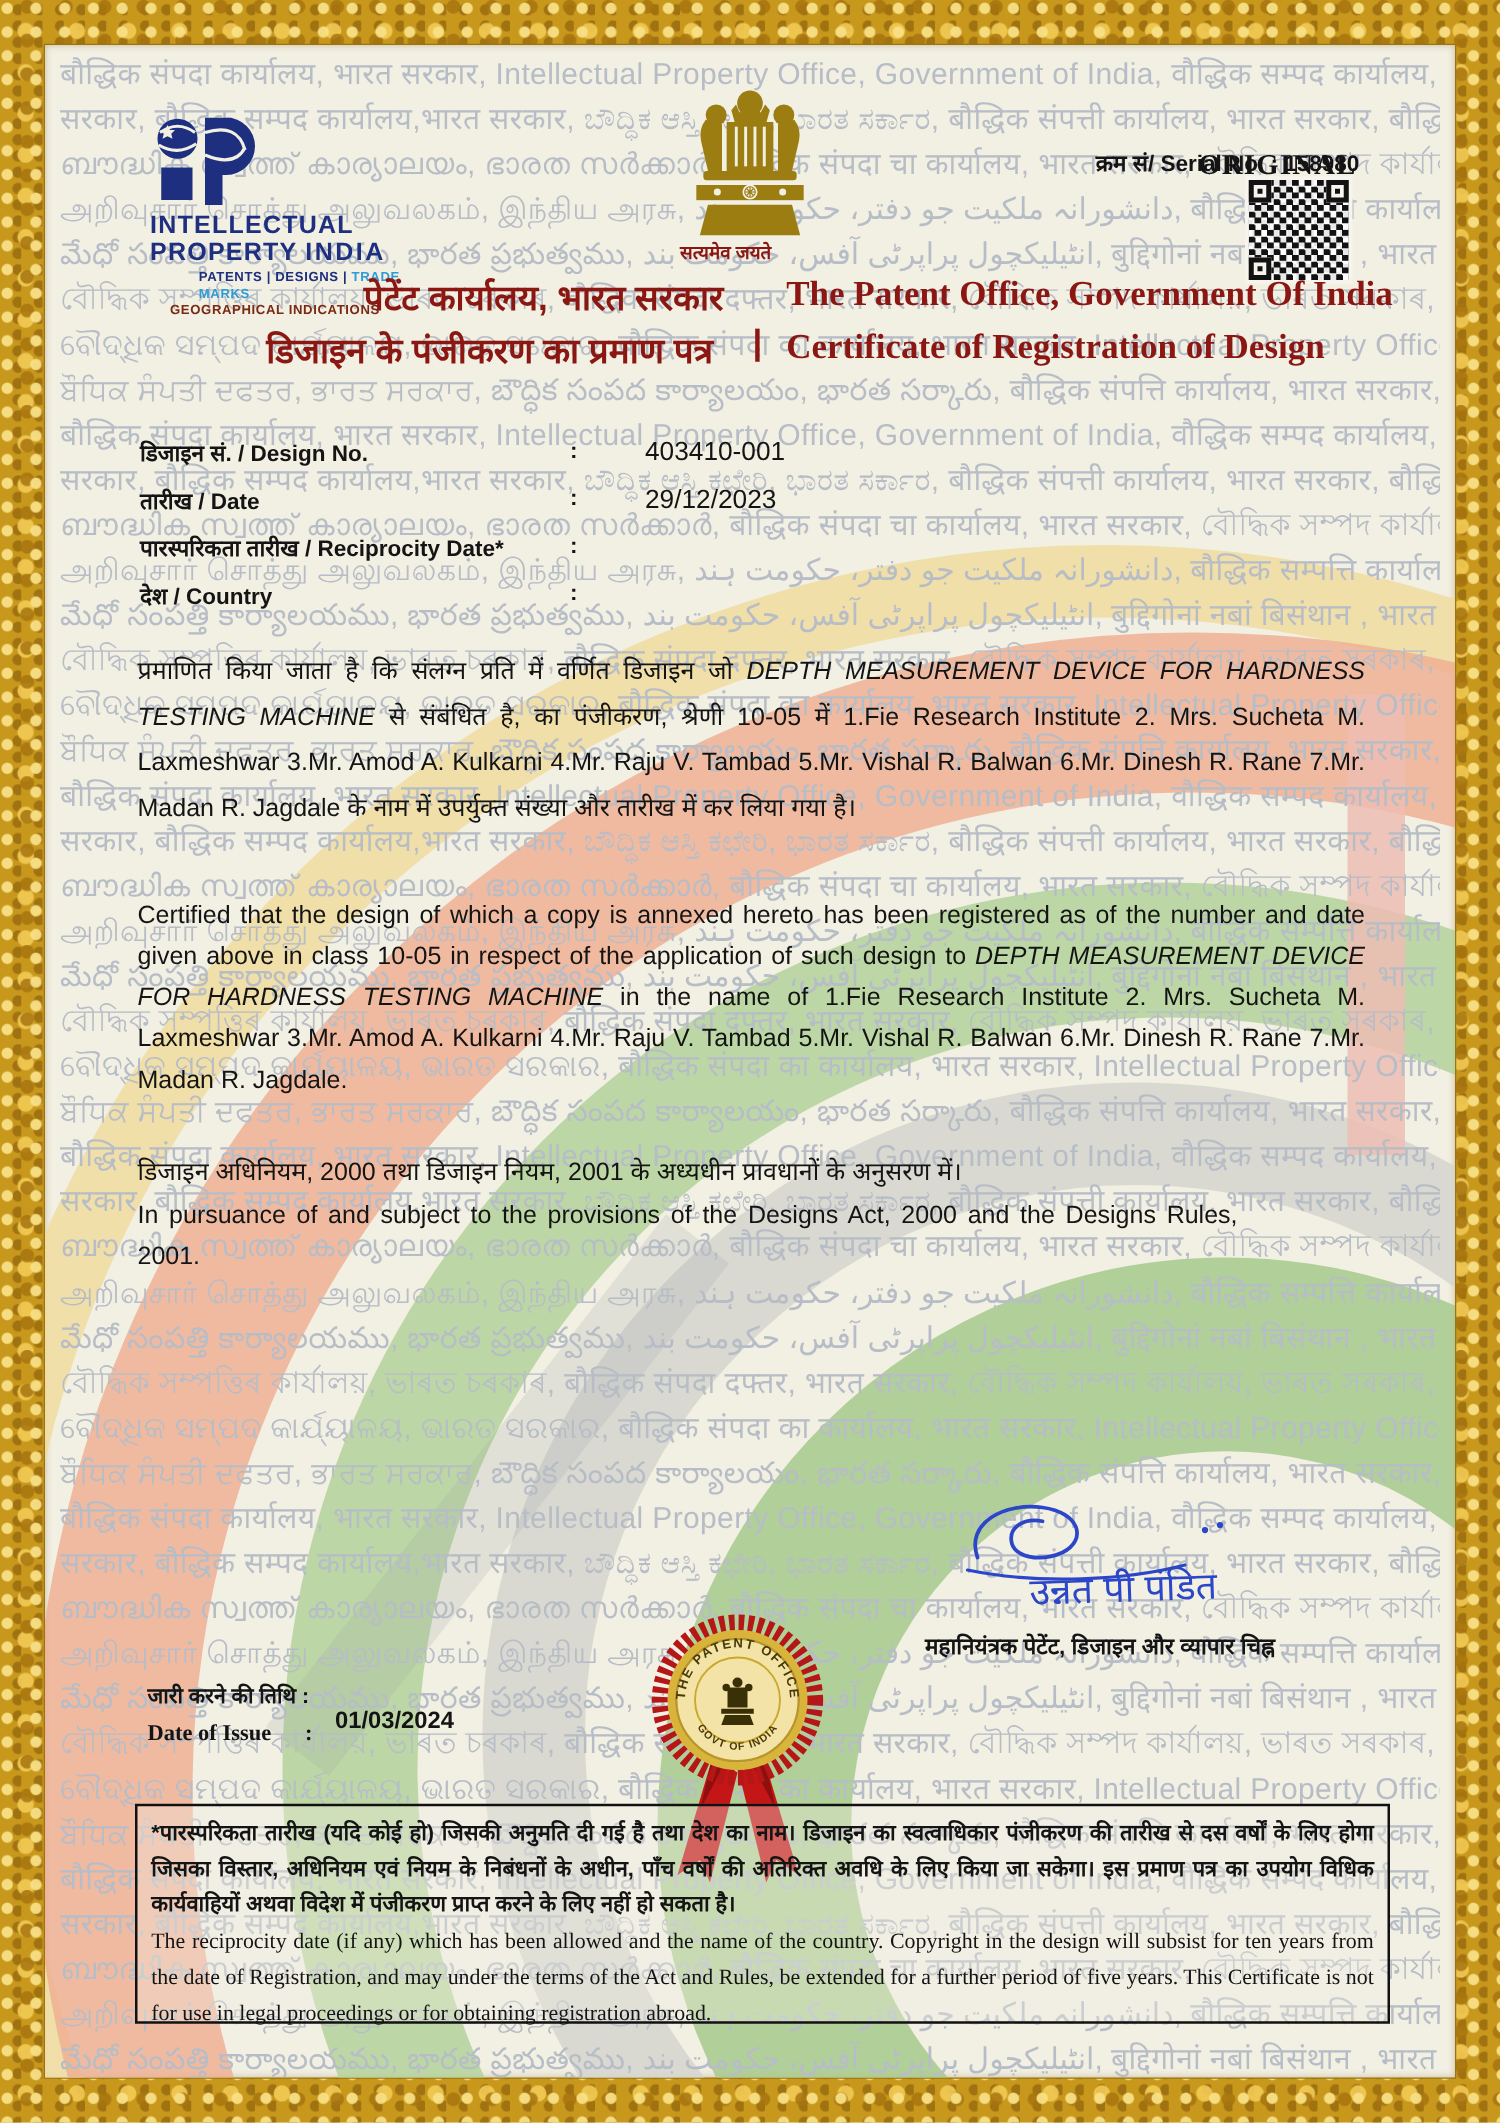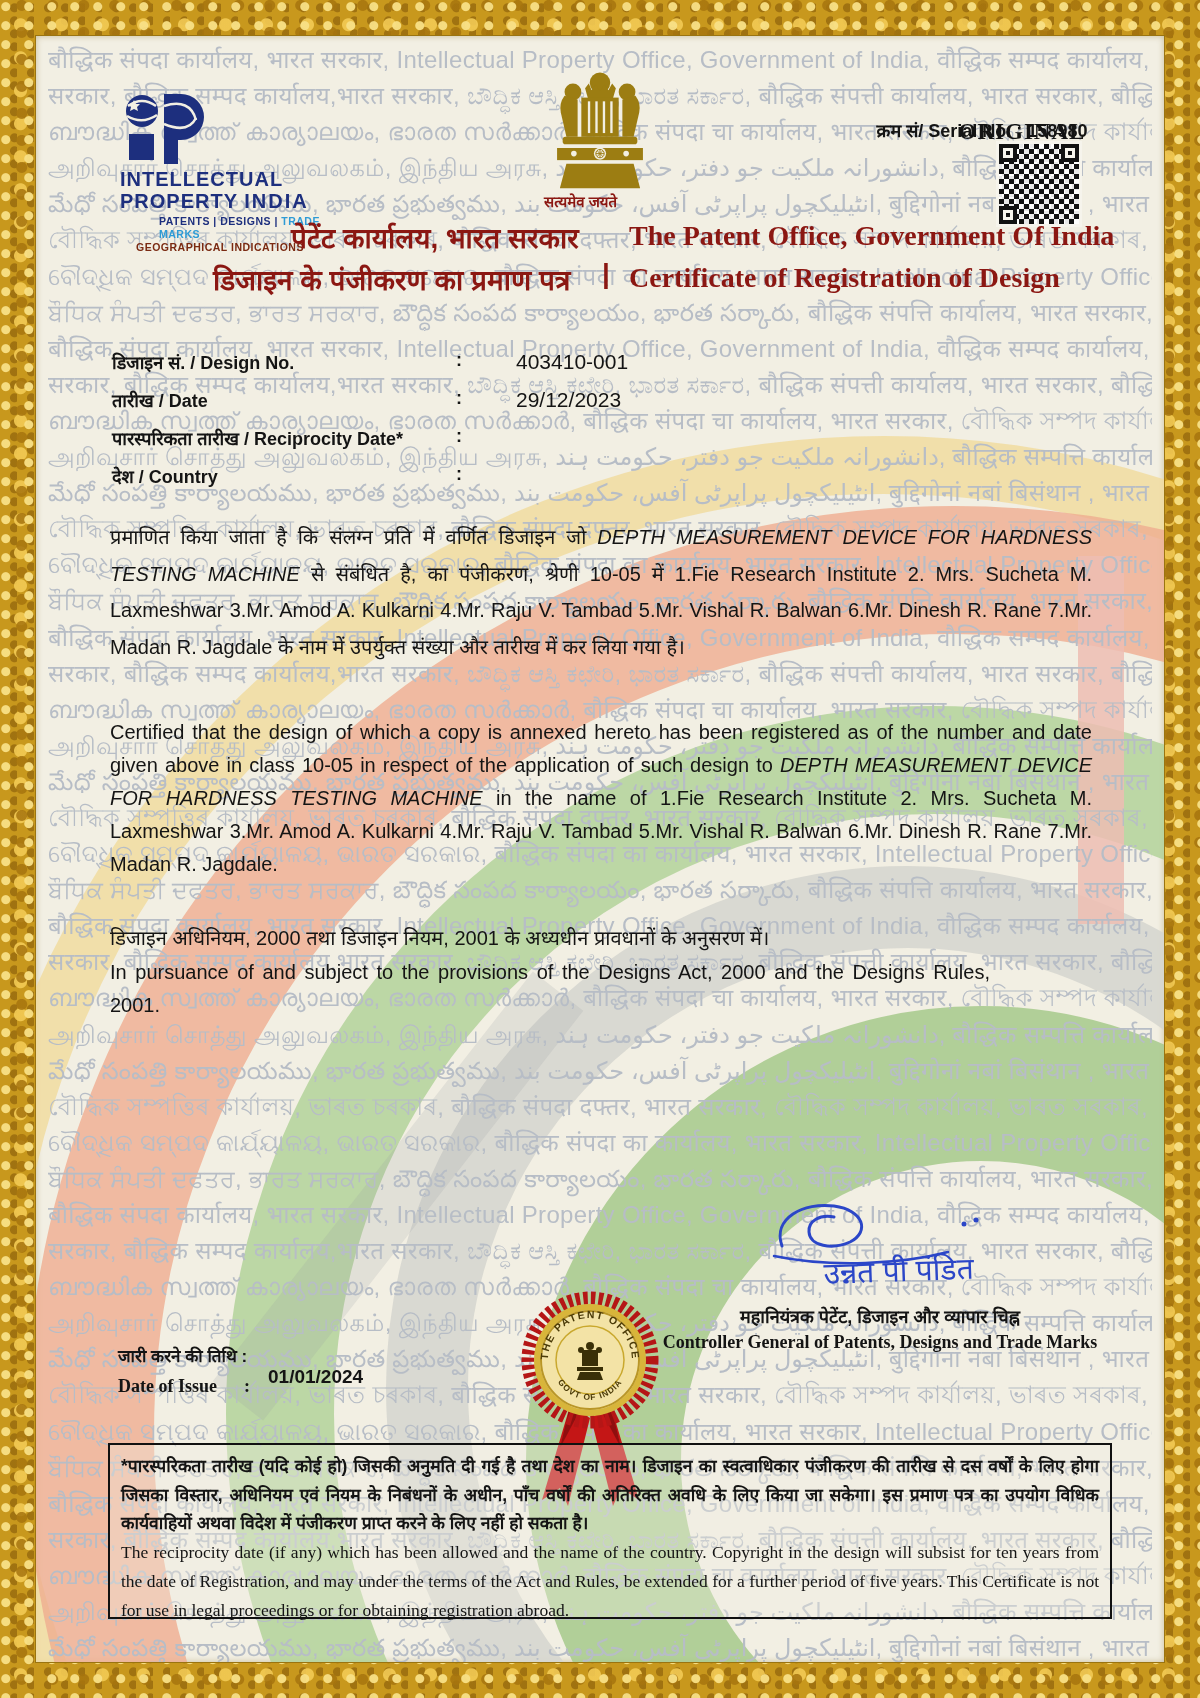--- a/index.html
+++ b/index.html
@@ -260,26 +260,25 @@
 
     <svg class="abs" style="left:716px;top:1158px;" width="330" height="96" viewBox="0 0 330 96">
       <path d="M30,52 C20,24 52,8 82,12 C112,16 118,38 98,48 C80,56 58,52 57,38 C56,27 68,20 82,23" stroke="#2b46c8" stroke-width="3" fill="none" stroke-linecap="round"></path>
       <path d="M22,62 C80,74 150,70 196,58" stroke="#2b46c8" stroke-width="2.5" fill="none" stroke-linecap="round"></path>
       <circle cx="212" cy="30" r="2.5" fill="#2b46c8"></circle>
       <circle cx="224" cy="26" r="2.5" fill="#2b46c8"></circle>
       <text x="72" y="90" font-size="30" fill="#2b46c8" transform="rotate(-2 72 90)" font-family="Liberation Sans, sans-serif" id="signature-name-text">उन्नत पी पंडित</text>
     </svg>
 
     <div class="abs auth-hi" style="left:614px;top:1268px;width:460px;text-align:center;">महानियंत्रक पेटेंट, डिजाइन और व्यापार चिह्न</div>
-    <div class="abs auth-en serif" style="left:594px;top:1296px;width:500px;text-align:center;">Controller General of Patents, Designs and Trade Marks</div>
 
     <div class="abs issue-hi" style="left:82px;top:1308px;">जारी करने की तिथि :</div>
     <div class="abs issue-en serif" style="left:82px;top:1340px;">Date of Issue</div>
     <div class="abs issue-en serif" style="left:208px;top:1340px;">:</div>
-    <div class="abs issue-val" style="left:232px;top:1330px;">01/01/2024</div>
+    <div class="abs issue-val" style="left:232px;top:1330px;">01/03/2024</div>
 
     <div class="footbox">
       <div class="foot-hi">*पारस्परिकता तारीख (यदि कोई हो) जिसकी अनुमति दी गई है तथा देश का नाम। डिजाइन का स्वत्वाधिकार पंजीकरण की तारीख से दस वर्षों के लिए होगा जिसका विस्तार, अधिनियम एवं नियम के निबंधनों के अधीन, पाँच वर्षों की अतिरिक्त अवधि के लिए किया जा सकेगा। इस प्रमाण पत्र का उपयोग विधिक कार्यवाहियों अथवा विदेश में पंजीकरण प्राप्त करने के लिए नहीं हो सकता है।</div>
       <div class="foot-en serif">The reciprocity date (if any) which has been allowed and the name of the country. Copyright in the design will subsist for ten years from the date of Registration, and may under the terms of the Act and Rules, be extended for a further period of five years. This Certificate is not for use in legal proceedings or for obtaining registration abroad.</div>
     </div>
 
   </div>
 </div>
 
 </body></html>

